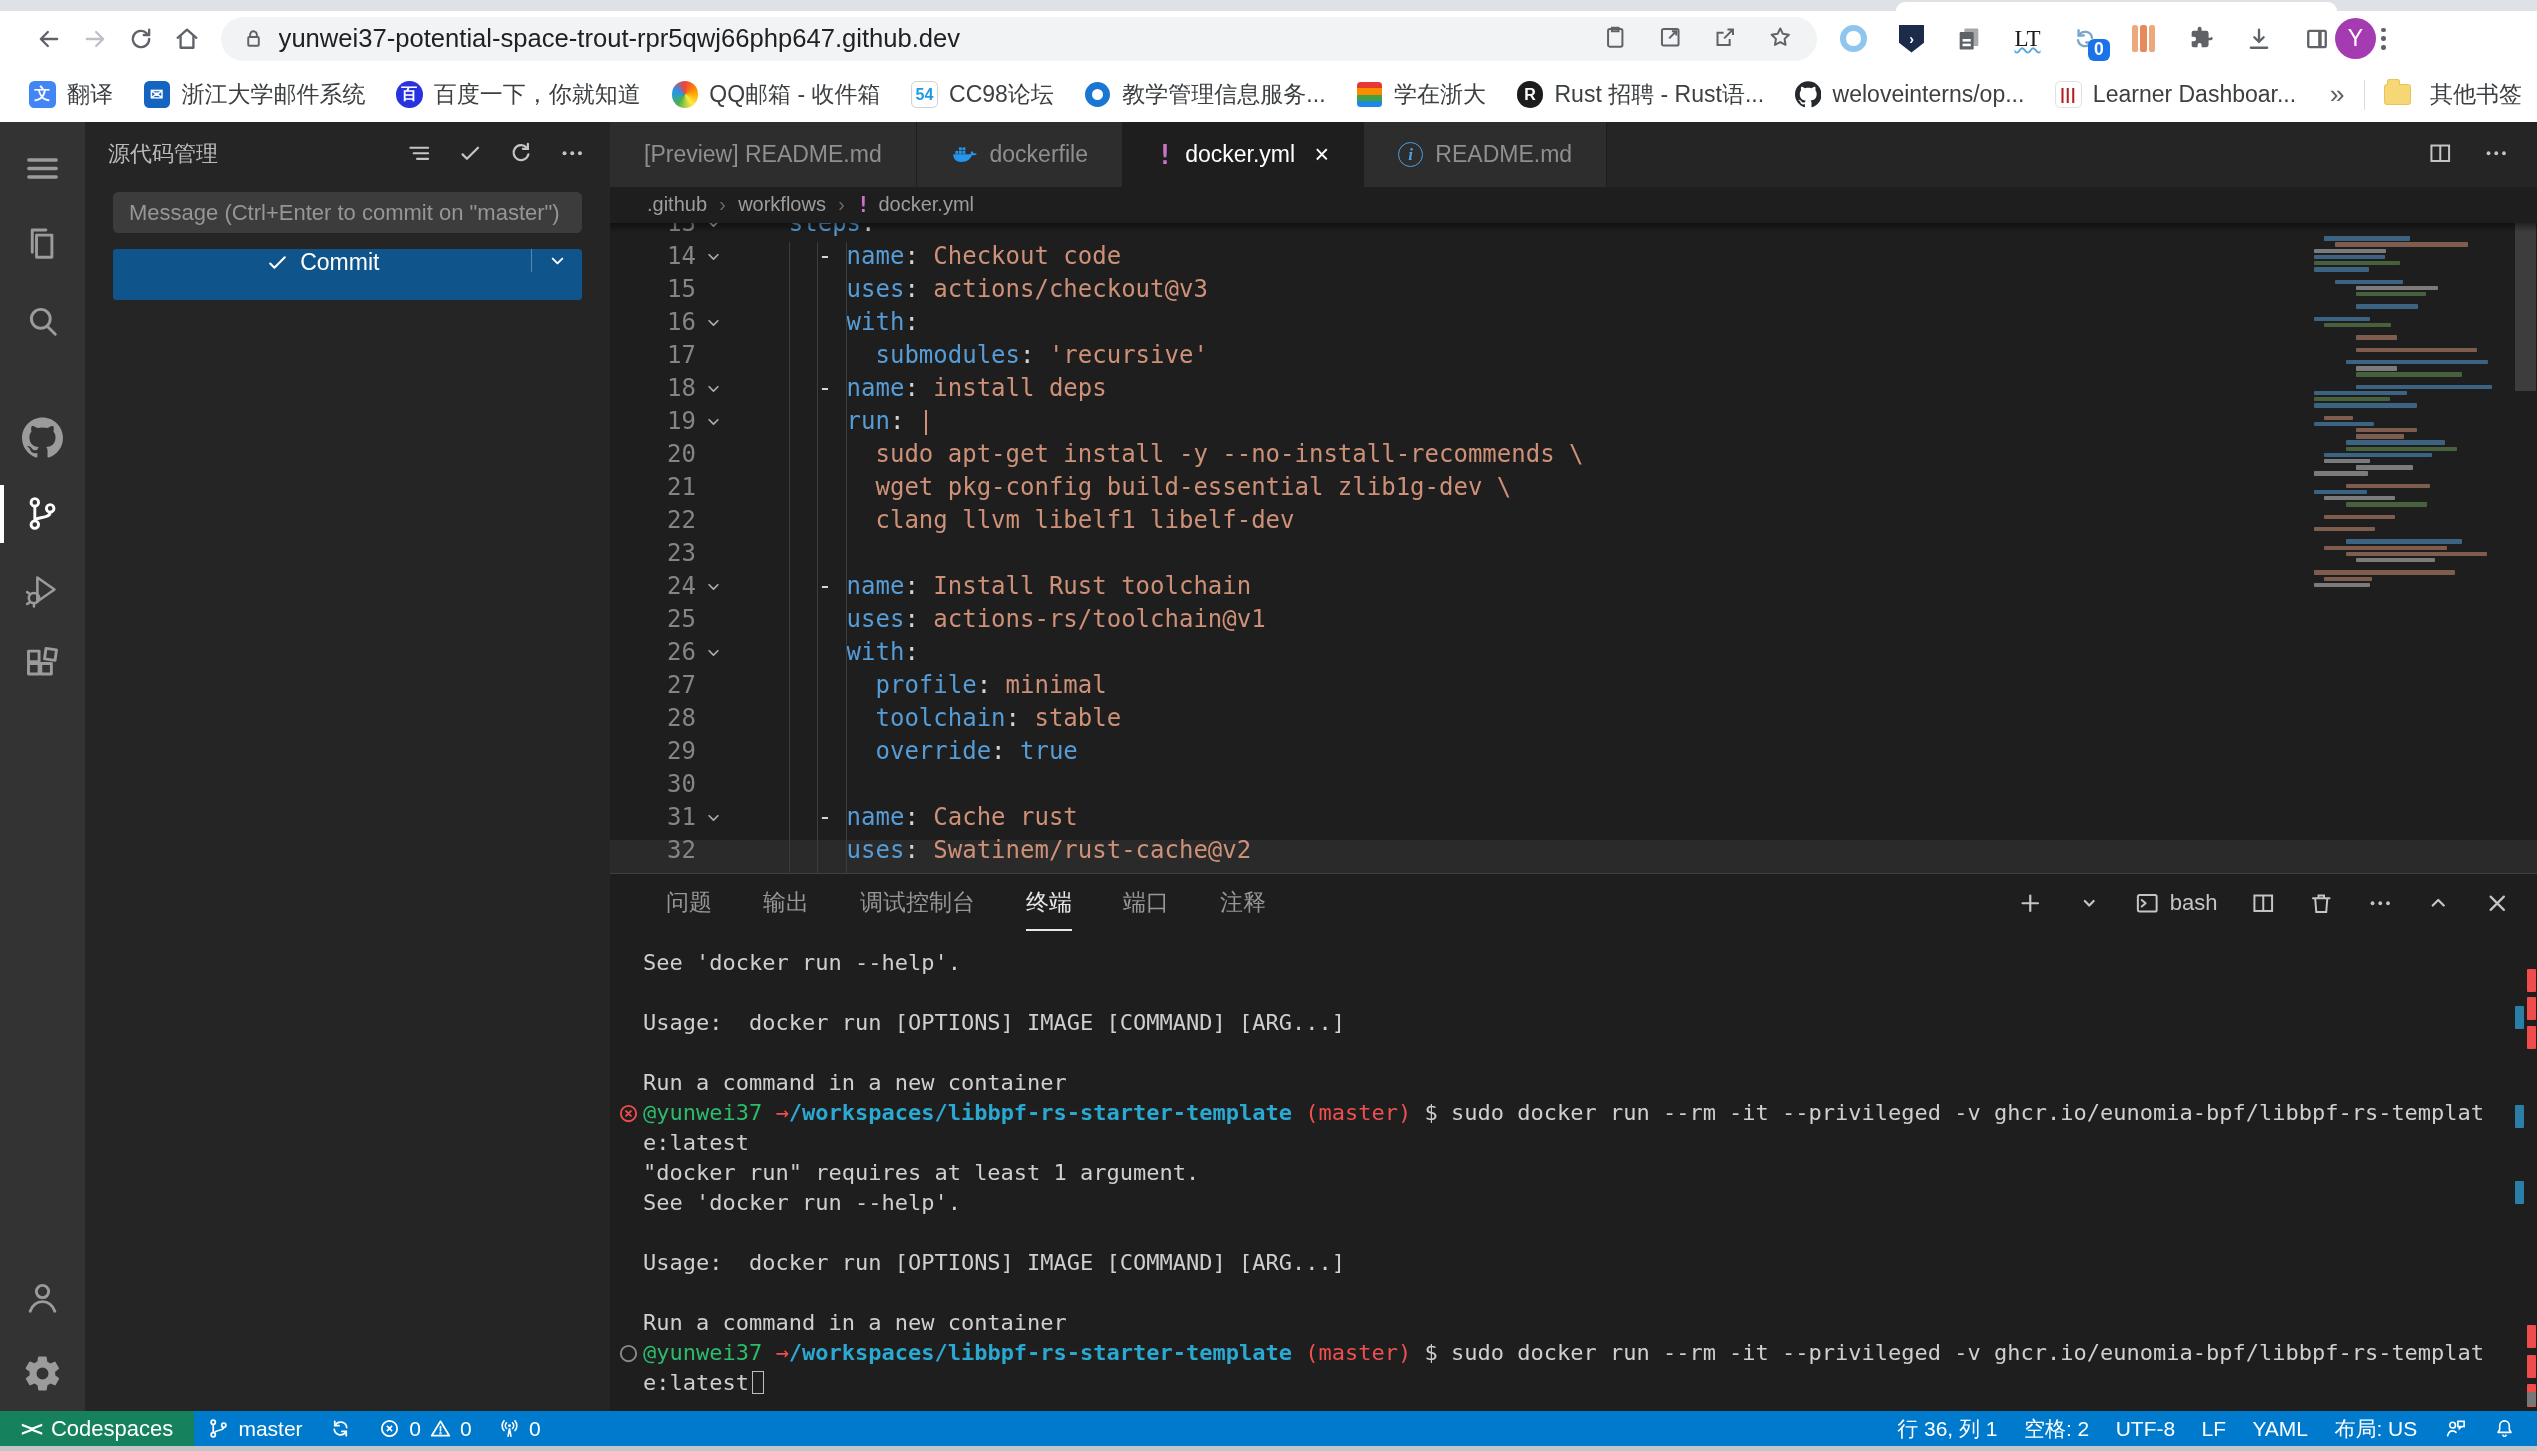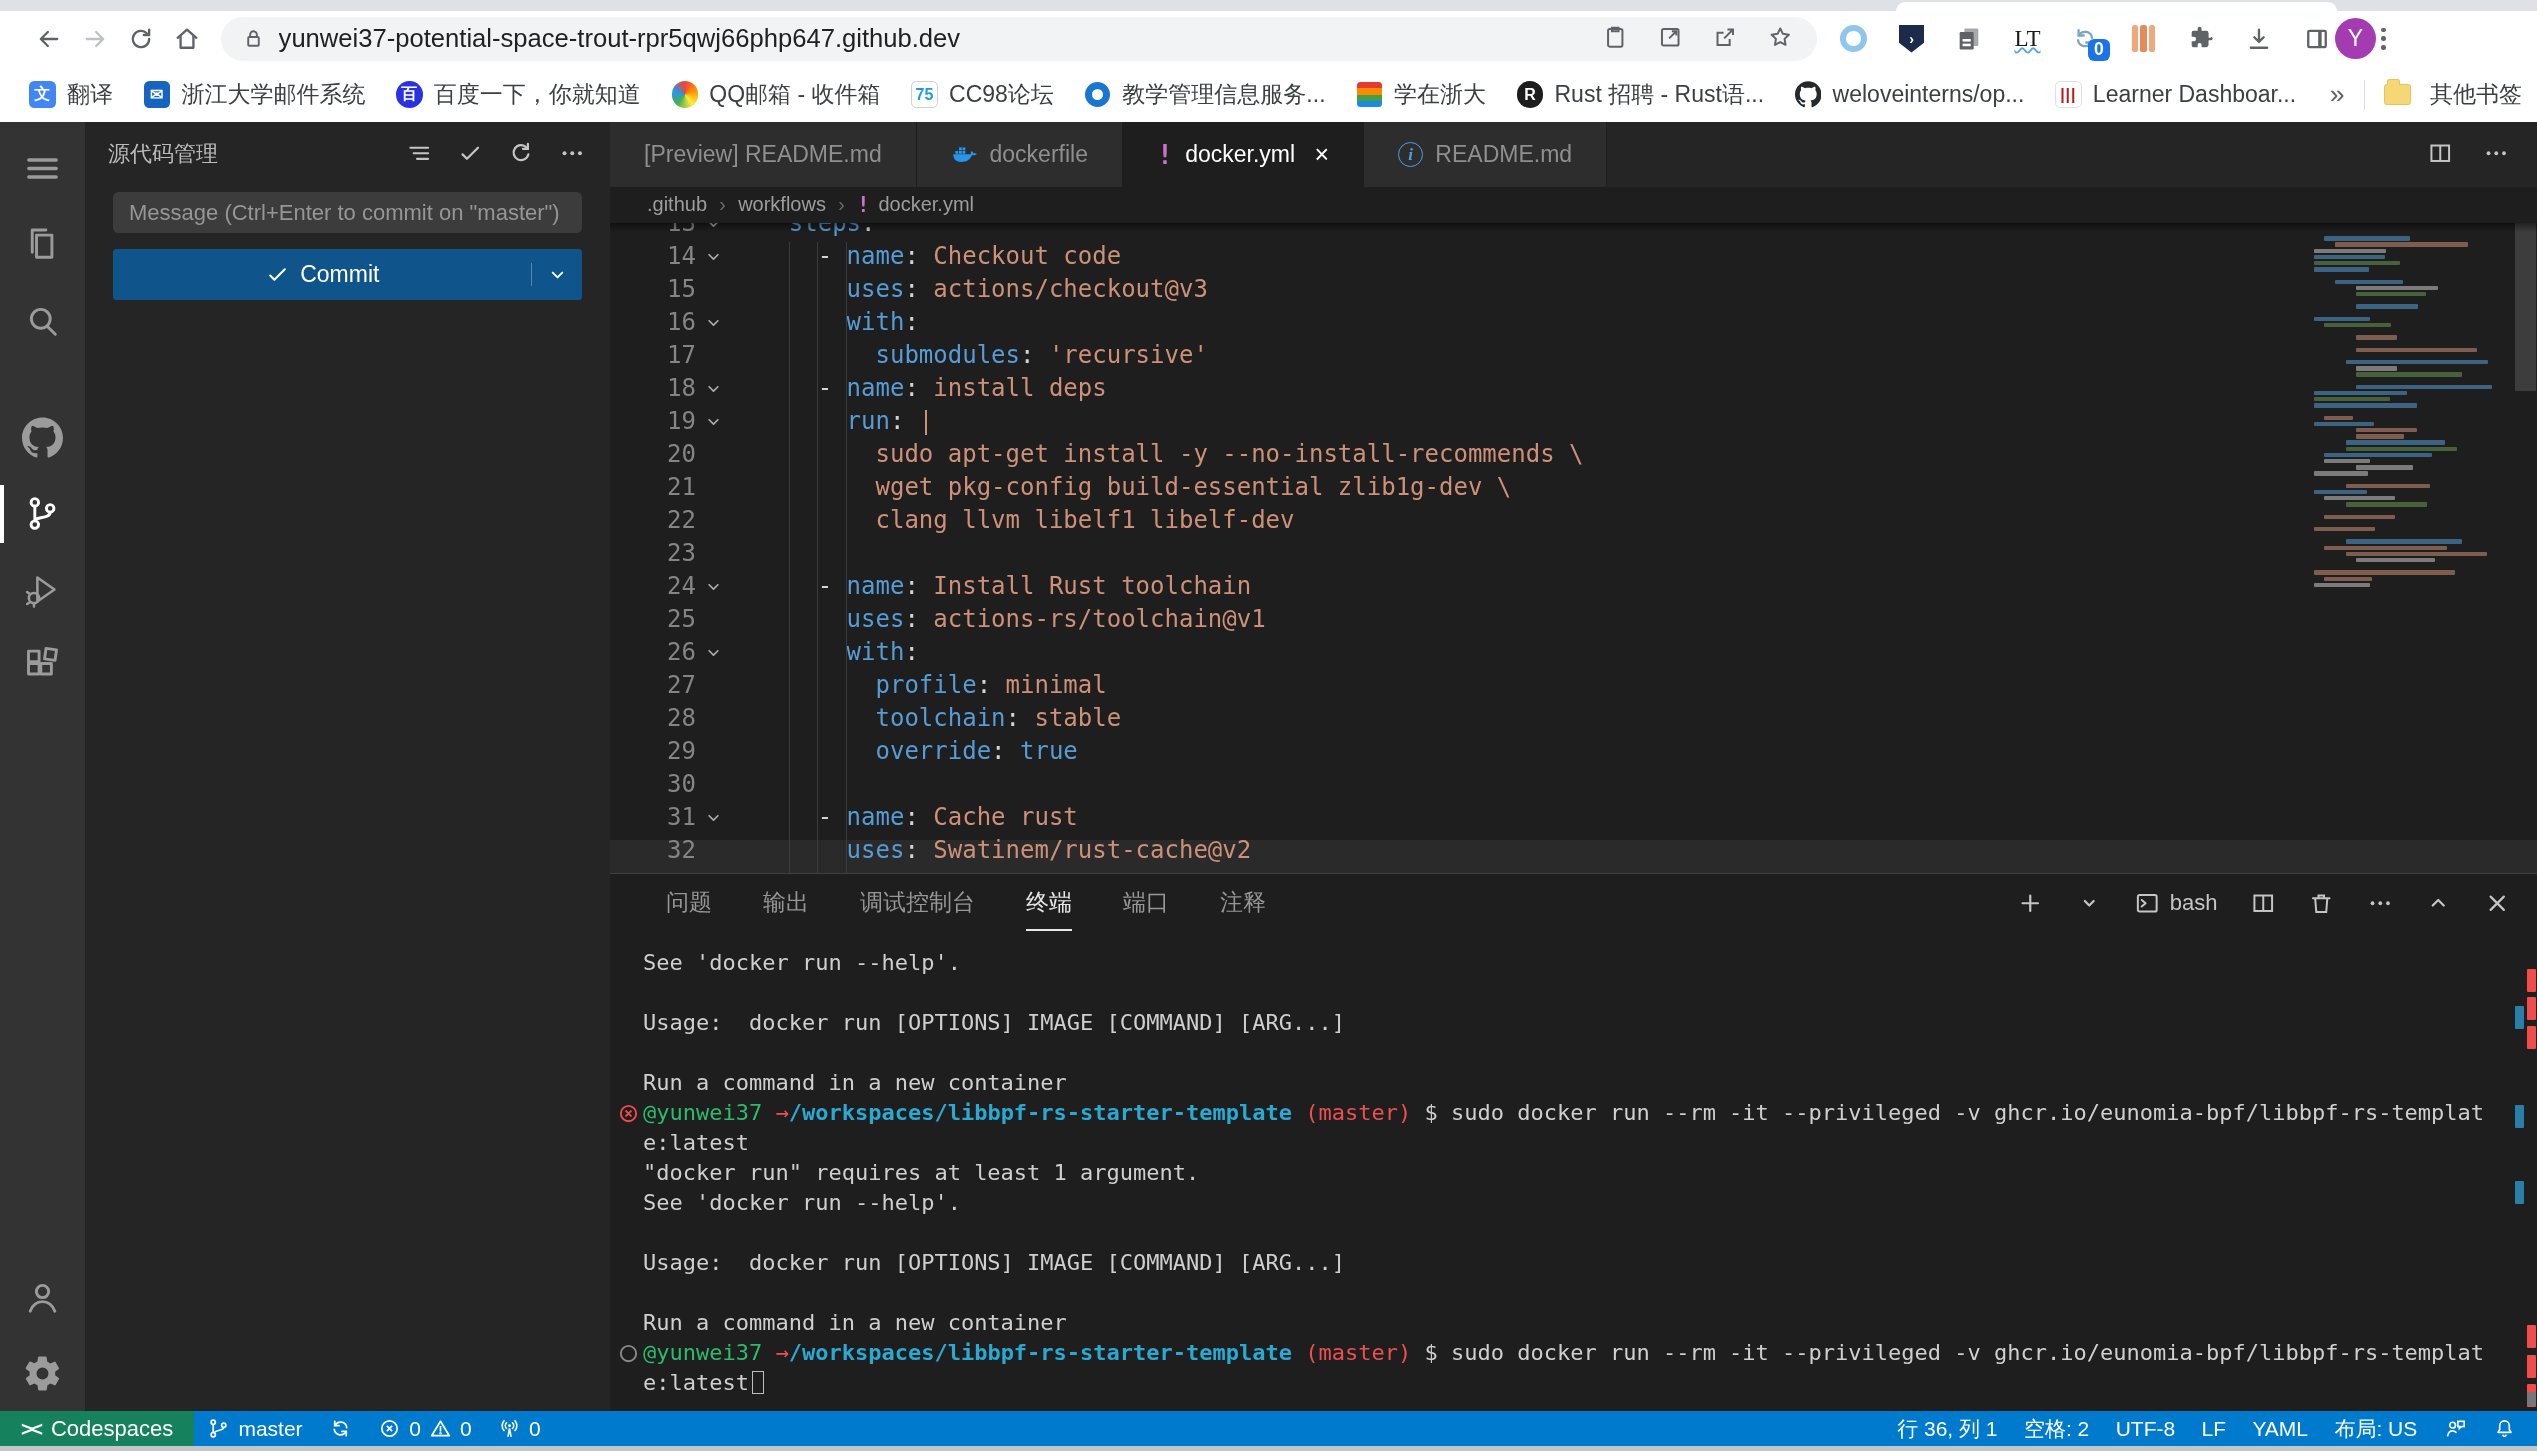--- a/index.html
+++ b/index.html
@@ -55,21 +55,21 @@
 .ab-item.active{color:#ffffff}
 .ab-item.active::before{content:"";position:absolute;left:0;top:8.8px;bottom:8.8px;width:3.5px;background:#fff}
 .ab-gap{height:41px}
 .ab-spacer{flex:1}
 .sidebar{position:absolute;left:85px;top:0;width:525px;height:100%;background:#252526}
 .sidebar-header{height:63px;display:flex;align-items:center;padding:0 23px;color:#bbbbbb;font-size:22px}
 .sidebar-actions{margin-left:auto;display:flex;gap:21px;color:#c5c5c5}
 .sidebar-actions button{border:none;background:none;color:#c5c5c5;width:30px;height:30px;padding:1.8px}
 .sidebar-actions svg{width:26.5px;height:26.5px}
 .commit-input{margin:7px 28px 0;height:41px;background:#3c3c3c;border-radius:5.3px;display:flex;align-items:center;padding:0 16px;font-size:22px;color:#969696;white-space:nowrap;overflow:hidden}
-.commit-btn{margin:16px 28px 0;height:51px;background:#0f548b;border-radius:3.5px;display:flex;align-items:center;color:#fff;font-size:23px;overflow:hidden}
+.commit-btn{margin:16px 28px 0;height:51px;background:#0f548b;border-radius:3.5px;display:flex;align-items:flex-start;color:#fff;font-size:23px;overflow:hidden}
 .commit-main{flex:1;display:flex;align-items:center;justify-content:center;gap:10.6px;border:none;background:none;color:#fff;font-size:23px}
 .commit-main svg{width:25px;height:25px}
 .commit-dd{width:51px;display:flex;align-items:center;justify-content:center;border:none;background:none;color:#fff;border-left:0.9px solid rgba(255,255,255,.3)}
 .commit-dd svg{width:23px;height:23px}
 
 .editorgroup{position:absolute;left:610px;top:0;right:0;height:100%}
 .tabbar{position:absolute;top:0;left:0;right:0;height:65px;background:#252526;display:flex}
 #tabs{display:flex}
 .tab{display:flex;align-items:center;gap:12.3px;padding:0 34px;background:#2d2d2d;color:#8f8f8f;font-size:23px;border-right:0.9px solid #1e1e1e;white-space:nowrap}
 .tab.active{background:#1e1e1e;color:#ffffff}
@@ -262,21 +262,21 @@
           <span class="bm-label">百度一下，你就知道</span>
         </button>
         <button class="bm">
           <span class="bm-icon">
             <span class="fav round" style="background:conic-gradient(#f44336,#ff9800,#ffeb3b,#4caf50,#2196f3,#f44336)"></span>
           </span>
           <span class="bm-label">QQ邮箱 - 收件箱</span>
         </button>
         <button class="bm">
           <span class="bm-icon">
-            <span class="fav" style="background:#fff;color:#1e9ae0;border:0.9px solid #d0d0d0">75</span>
+            <span class="fav" style="background:#fff;color:#1e9ae0;border:0.9px solid #d0d0d0">54</span>
           </span>
           <span class="bm-label">CC98论坛</span>
         </button>
         <button class="bm">
           <span class="bm-icon">
             <span class="donut"></span>
           </span>
           <span class="bm-label">教学管理信息服务...</span>
         </button>
         <button class="bm">

